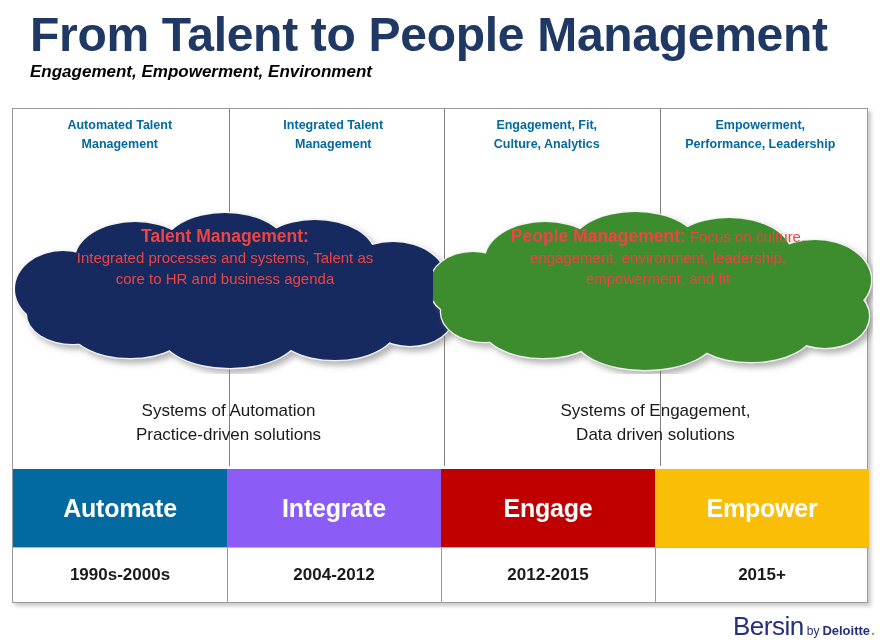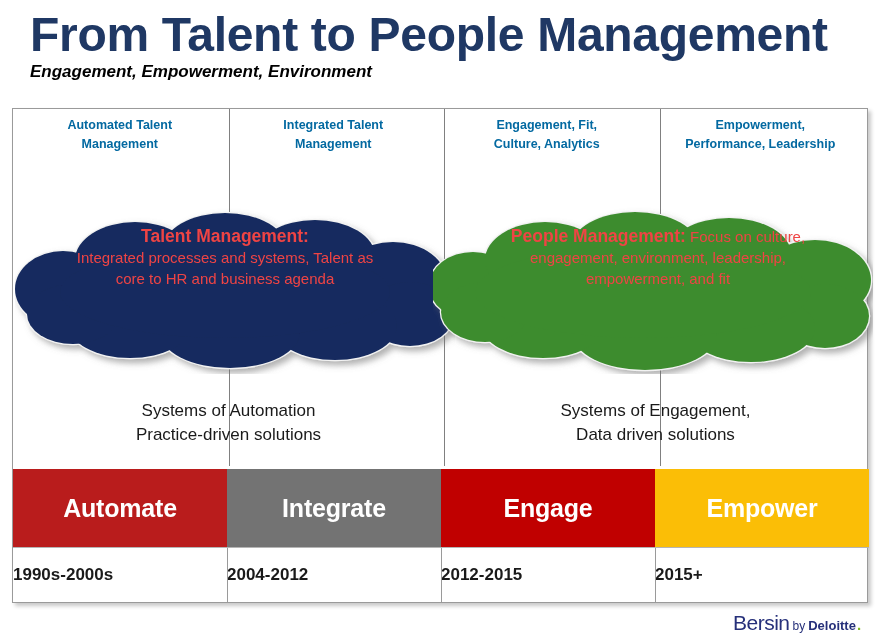--- a/index.html
+++ b/index.html
@@ -160,21 +160,21 @@
     width: 856px;
     height: 55px;
     display: flex;
     border-top: 1px solid #b5b5b5;
     box-sizing: border-box;
   }
   .date-cell {
     flex: 1 1 0;
     display: flex;
     align-items: center;
-    justify-content: flex-start;
+    justify-content: center;
     position: relative;
   }
   .date-cell + .date-cell::before {
     content: "";
     position: absolute;
     left: 0; top: 0; bottom: 0;
     width: 1px;
     background: #9a9a9a;
   }
   .date-cell .dtext {
@@ -186,21 +186,21 @@
   
   #logo {
     position: absolute;
     left: 733px;
     top: 611px;
     height: 26px;
     display: flex;
     align-items: baseline;
   }
   #logo-bersin {
-    font-size: 21px;
+    font-size: 26px;
     color: #26307A;
     letter-spacing: -0.5px;
     font-family: "Liberation Sans", sans-serif;
   }
   #logo-by {
     font-size: 12px;
     color: #26307A;
     margin-left: 3px;
   }
   #logo-deloitte {
@@ -341,24 +341,24 @@
       <div class="stext">Systems of Automation
 Practice-driven solutions</div>
     </div>
     <div class="systems-cell" id="systems-right">
       <div class="stext">Systems of Engagement,
 Data driven  solutions</div>
     </div>
   </div>
 
   <div id="stage-band">
-    <div class="stage-cell" id="stage-0" style="background: #b91c1c;">
+    <div class="stage-cell" id="stage-0" style="background: #0369a1;">
       <span class="stage-label">Automate</span>
     </div>
-    <div class="stage-cell" id="stage-1" style="background: #737373;">
+    <div class="stage-cell" id="stage-1" style="background: #8b5cf6;">
       <span class="stage-label">Integrate</span>
     </div>
     <div class="stage-cell" id="stage-2" style="background: rgb(192, 0, 0);">
       <span class="stage-label">Engage</span>
     </div>
     <div class="stage-cell" id="stage-3" style="background: rgb(251, 190, 6);">
       <span class="stage-label">Empower</span>
     </div>
   </div>
 

